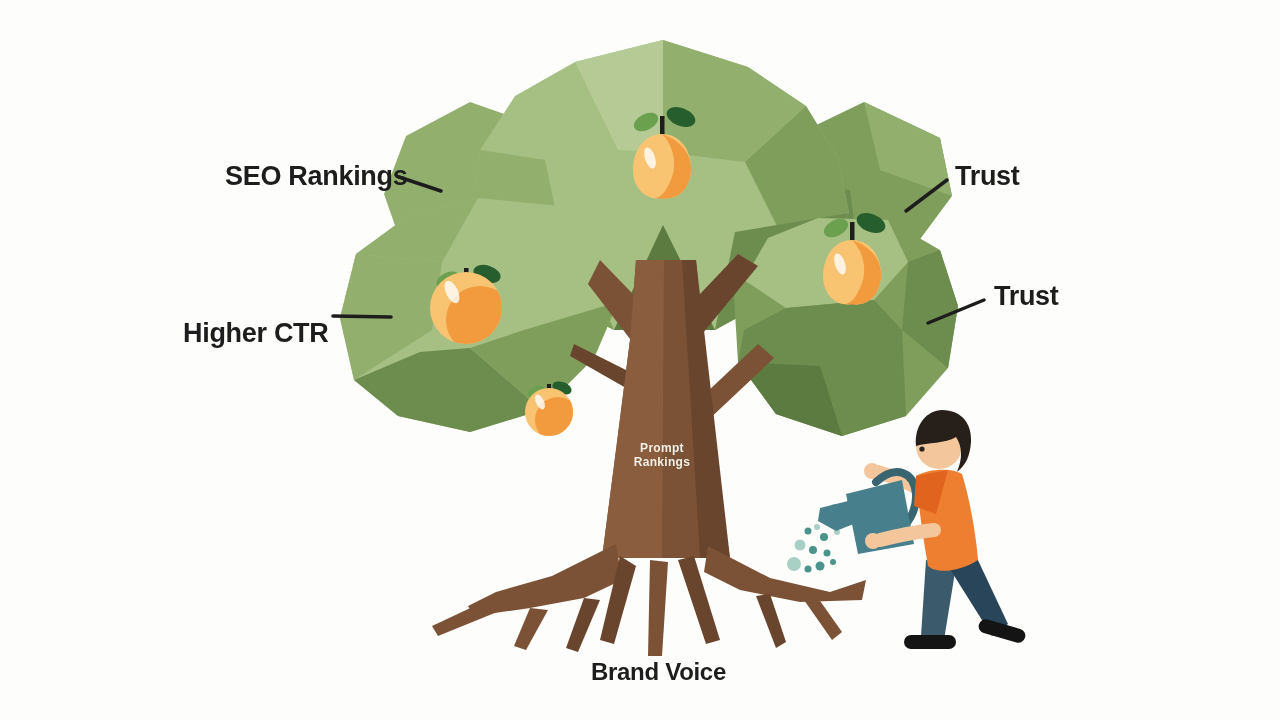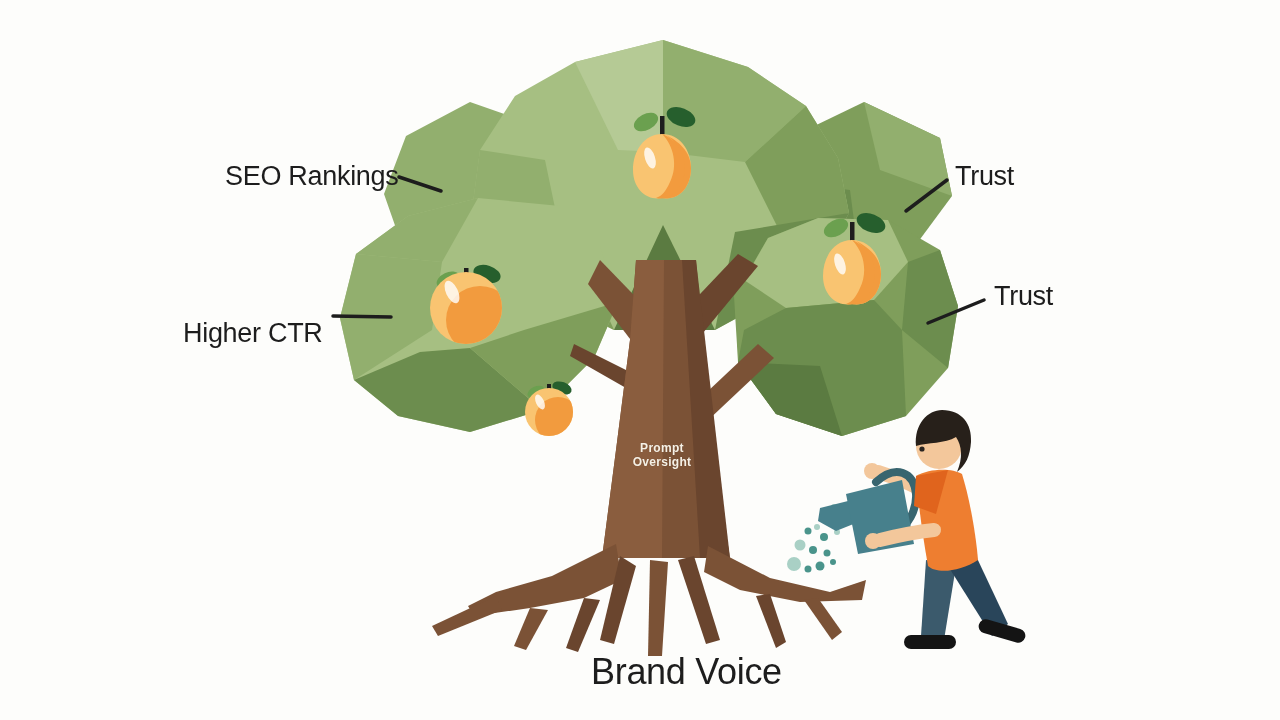--- a/index.html
+++ b/index.html
@@ -24,24 +24,24 @@
   .skin-stroke{stroke:var(--skin,#f3c79b);stroke-width:14;stroke-linecap:round;fill:none}
   .shirt{fill:var(--shirt,#ee7e30)} .sleeve{fill:var(--sleeve,#e0641d)}
   .pants-l{fill:var(--pants-light,#3b5a6c)} .pants-d{fill:var(--pants-dark,#29455a)}
   .shoe{fill:var(--shoe,#141414)} .hair{fill:var(--hair,#27201a)}
   .can{fill:var(--can-teal,#47808c)}
   .can-stroke{stroke:var(--can-dark,#38656f);stroke-width:8;stroke-linecap:round;fill:none}
   .w-l{fill:var(--water-light,#a9d0c5)} .w-d{fill:var(--water-dark,#4a948b)}
   .ptr{stroke:var(--label-text,#1d1d1d);stroke-width:3.5;stroke-linecap:round}
   
   .lbl{
-    position:absolute;font-weight:400;font-size:27px;line-height:32px;
+    position:absolute;font-weight:700;font-size:27px;line-height:32px;
     color:var(--label-text,#1d1d1d);white-space:nowrap;letter-spacing:-0.3px;
   }
-  .lbl.big{font-size:36px;}
+  .lbl.big{font-size:24px;}
   .trunk-lbl{
     position:absolute;left:612px;top:441px;width:100px;text-align:center;
     color:var(--trunk-text,#f6f1e6);font-weight:700;font-size:12px;line-height:14px;
     letter-spacing:.3px;text-shadow:0 0 1px rgba(0,0,0,.15);
   }
 </style>
 </head>
 <body>
 
 <div class="stage">
@@ -205,15 +205,15 @@
   </svg>
 
   <div class="lbl" style="left:225px;top:160px">SEO Rankings</div>
   <div class="lbl" style="left:183px;top:317px">Higher CTR</div>
   <div class="lbl" style="left:955px;top:160px">Trust</div>
   <div class="lbl" style="left:994px;top:280px">Trust</div>
   <div class="lbl big" style="left:591px;top:656px">Brand Voice</div>
 
   <div class="trunk-lbl">
     <div>Prompt</div>
-    <div>Oversight</div>
+    <div>Rankings</div>
   </div>
 </div>
 
 </body></html>

